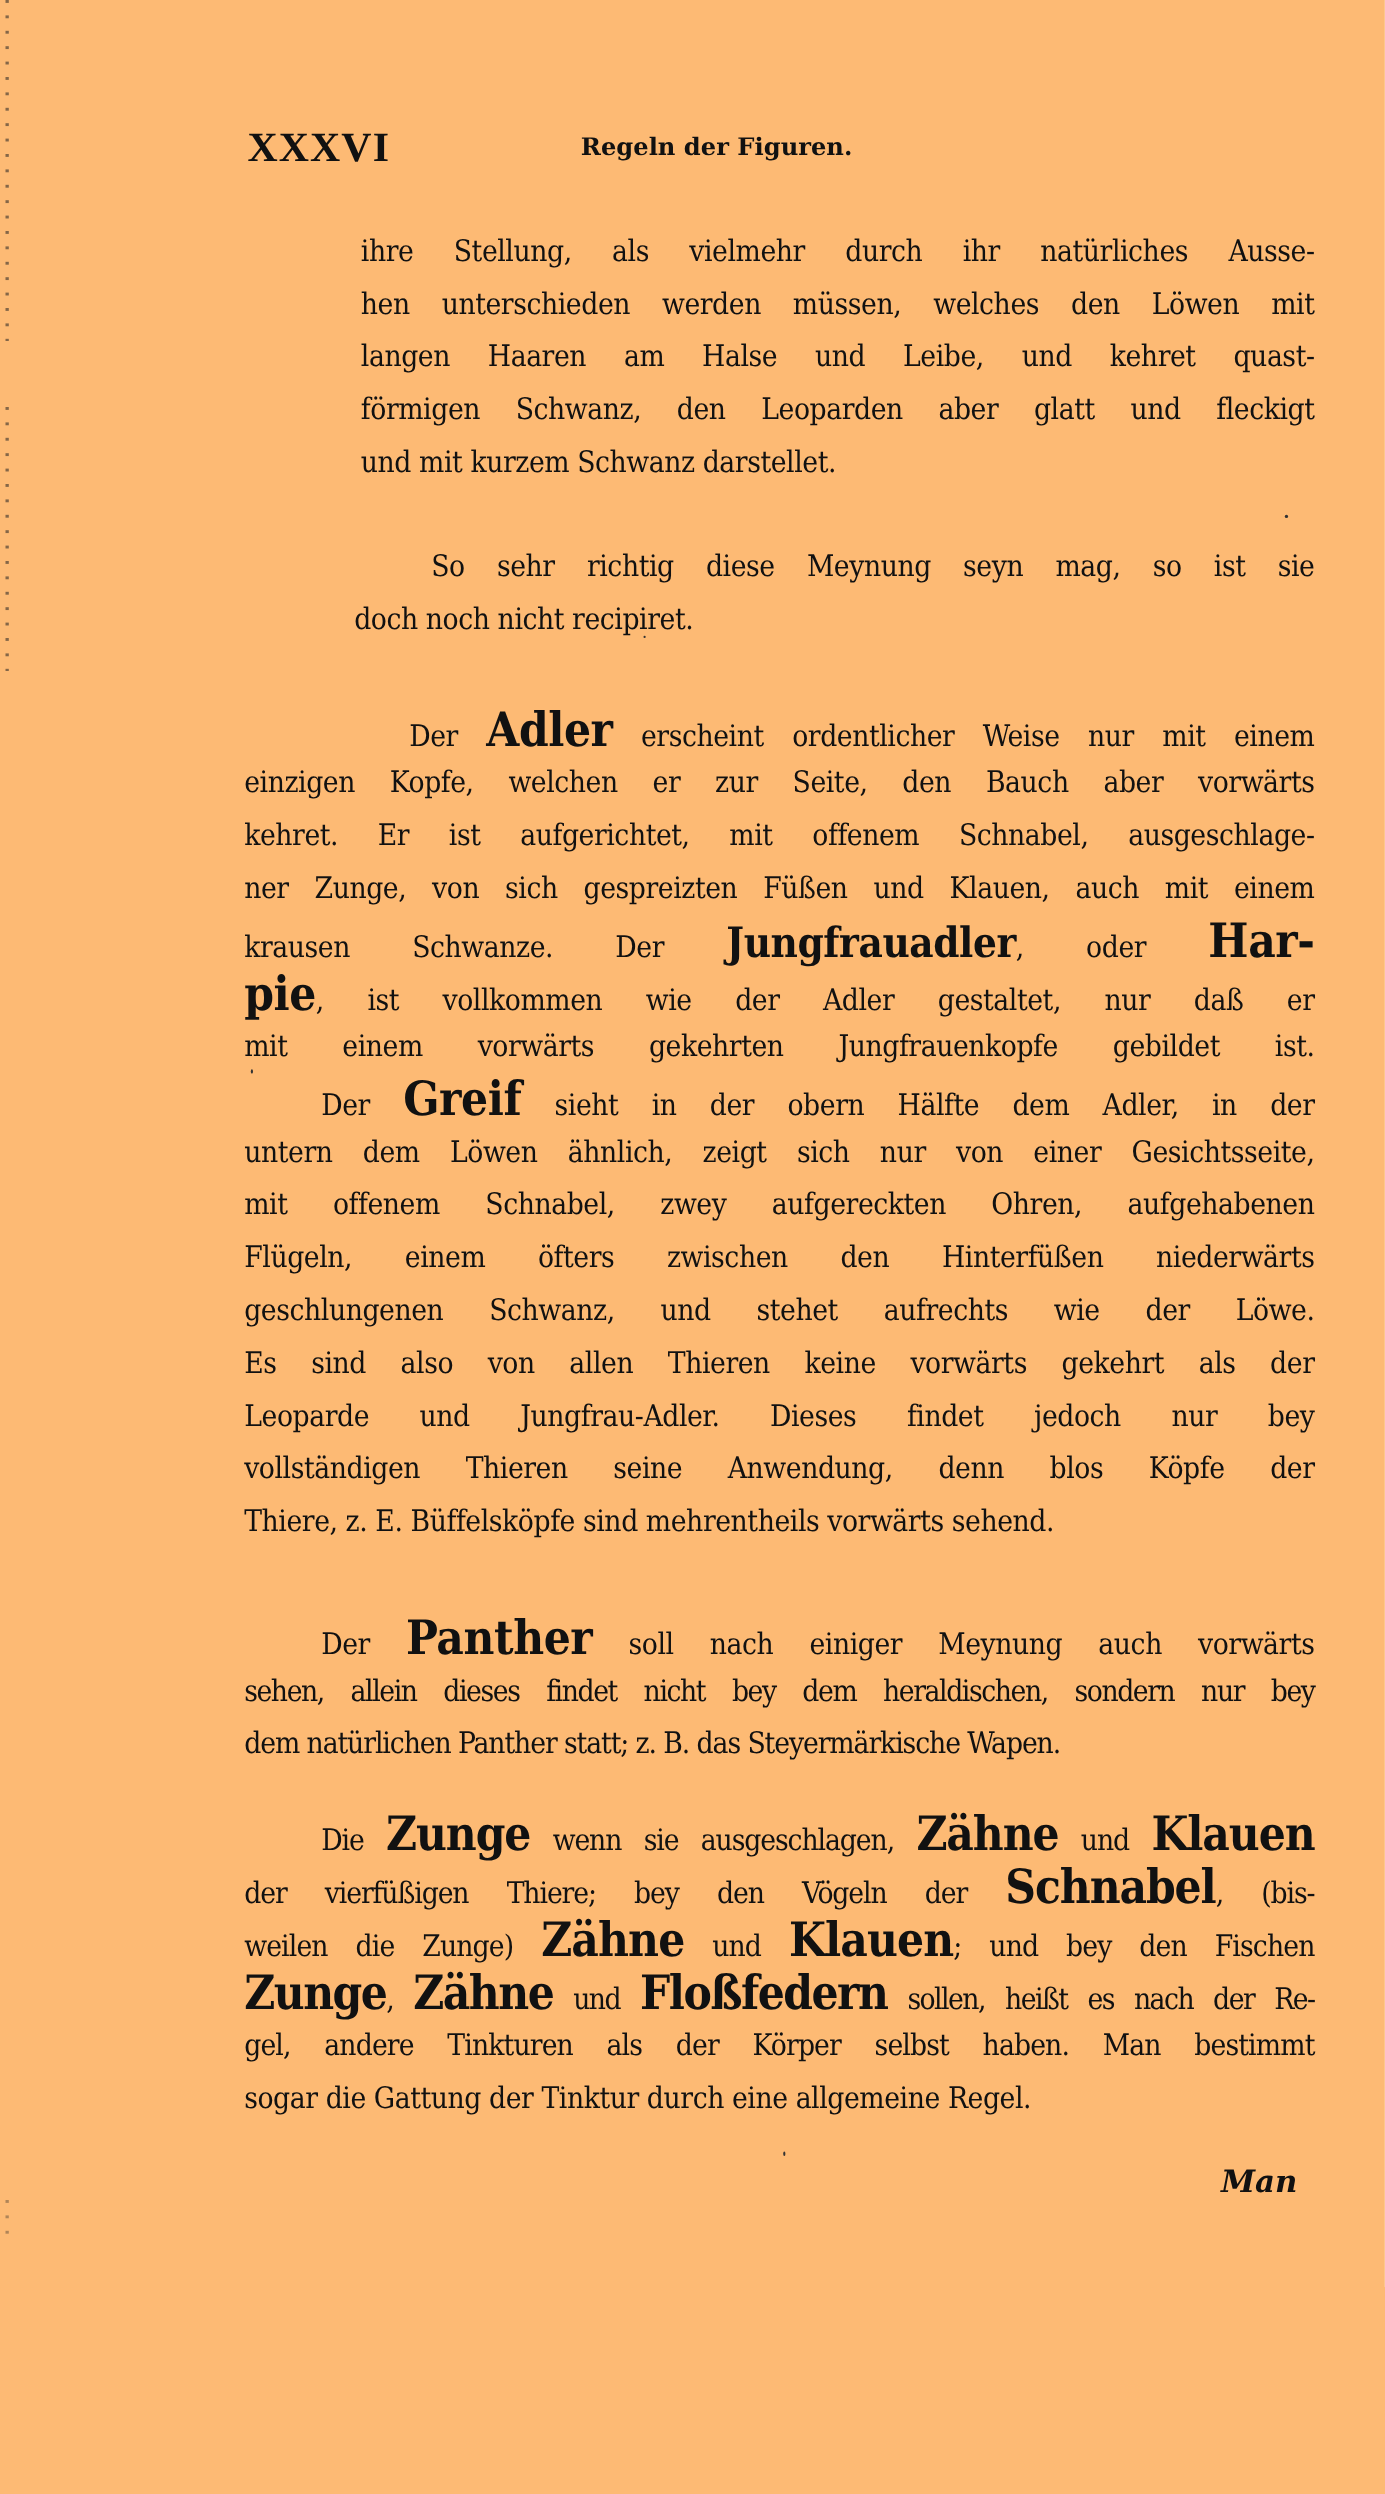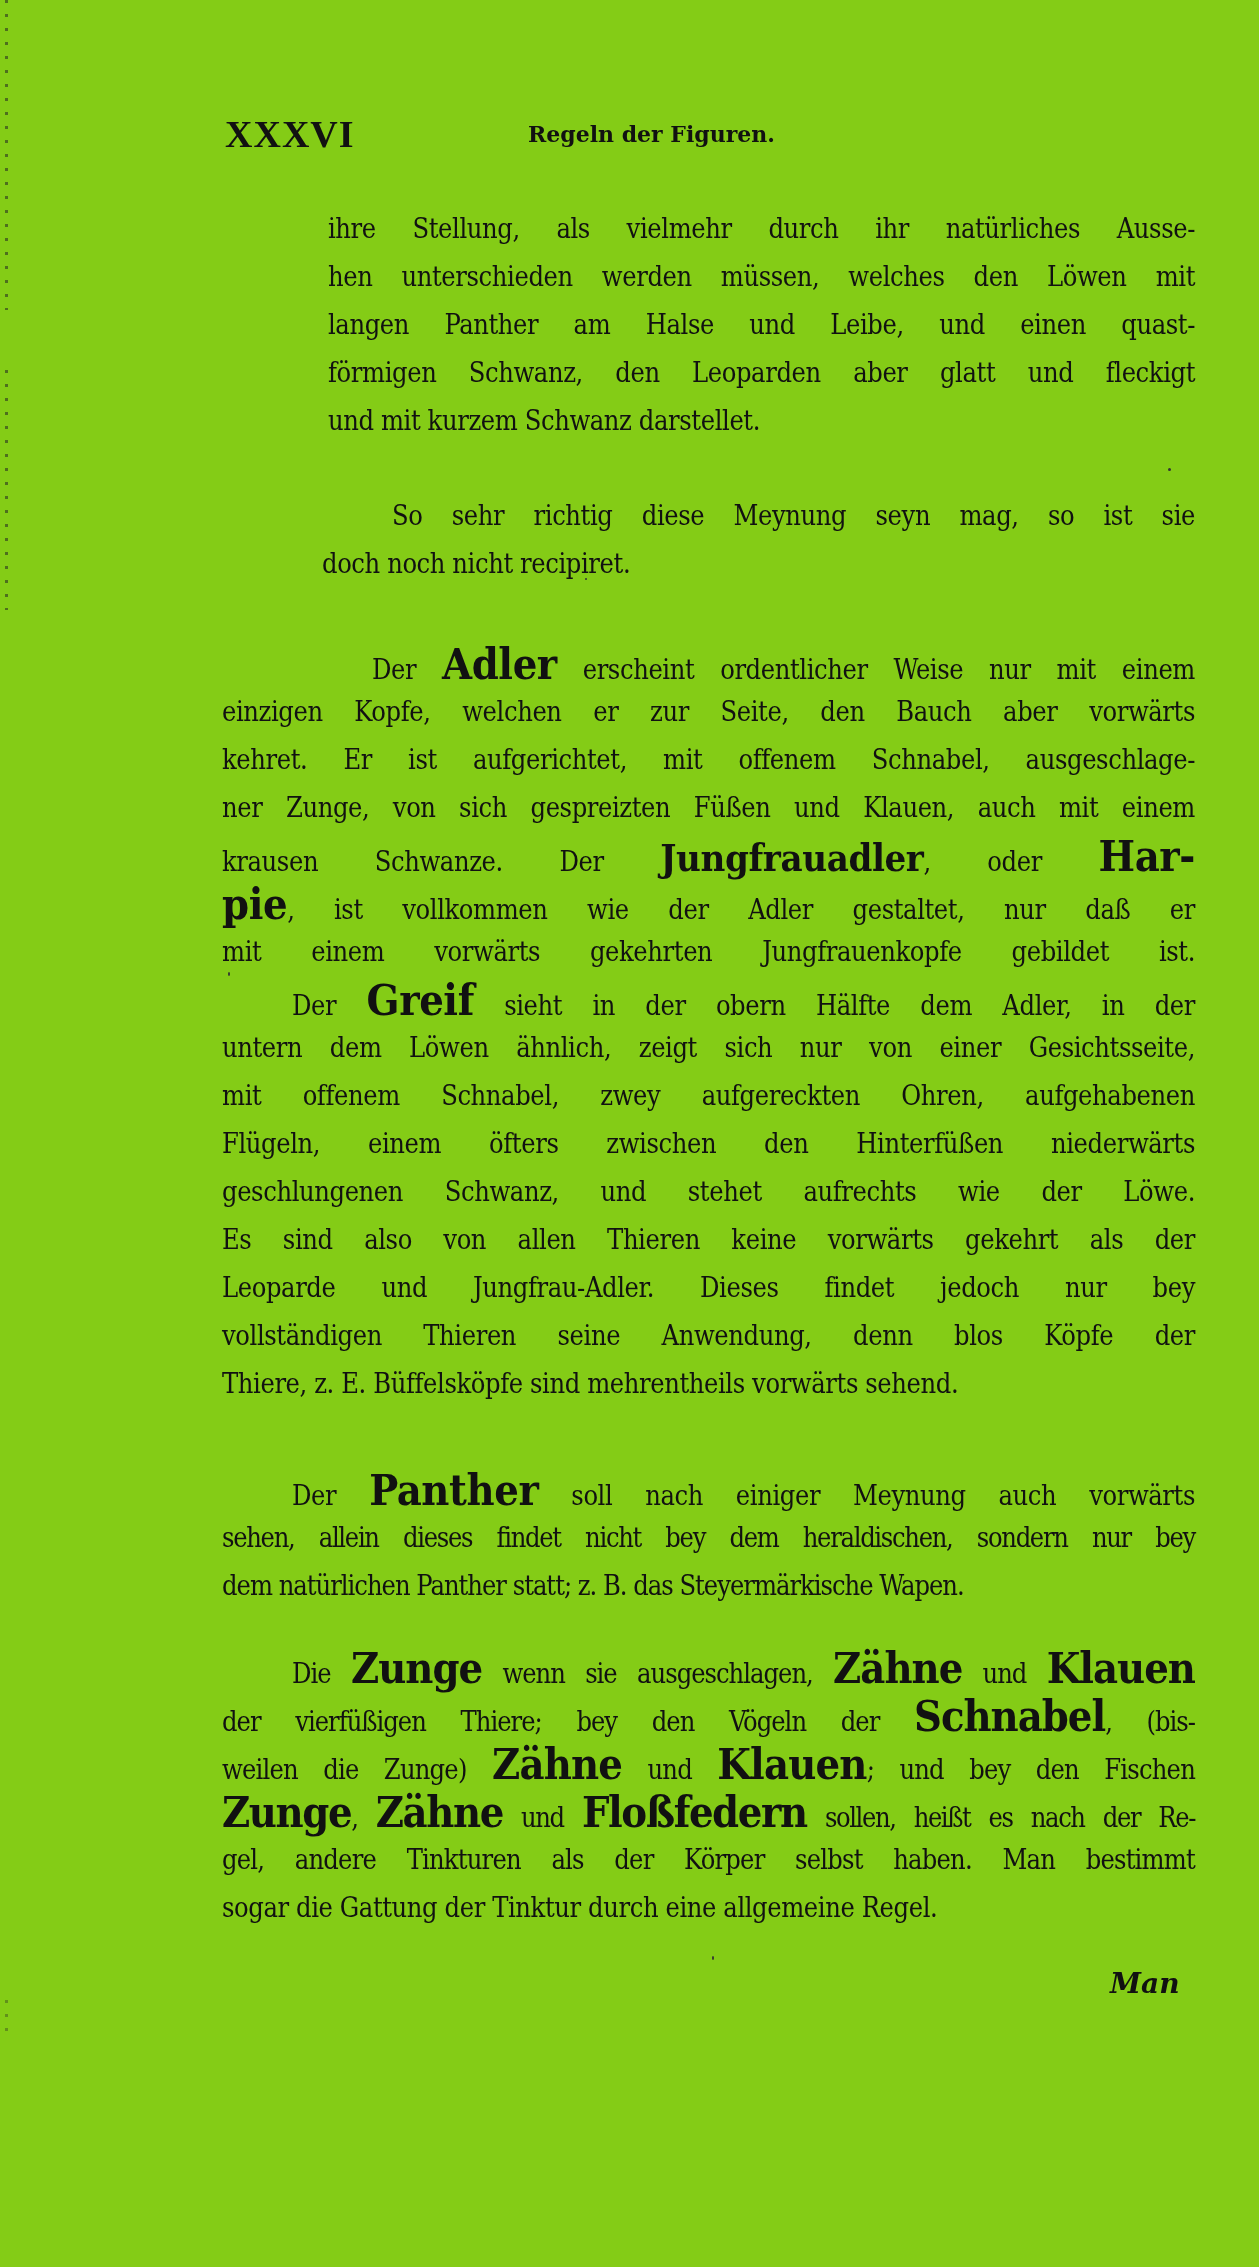--- a/index.html
+++ b/index.html
@@ -12,21 +12,21 @@
       height: 2267px;
       position: relative;
       overflow: hidden;
       font-family: "DejaVu Serif", "Liberation Serif", serif;
       color: #111111;
     }
     .page {
       position: absolute;
       left: 0; top: 0;
       width: 1259px; height: 2267px;
-      background: #84cc16;
+      background: #fdba74;
     }
     
     .scan-edge {
       position: absolute;
       left: 5px; top: 0;
       width: 3px; height: 2267px;
       background-image: linear-gradient(to bottom, #222 0 3px, transparent 3px 14px);
       background-size: 3px 14px;
       opacity: 0.55;
     }
@@ -117,21 +117,21 @@
   <div class="speck" style="left:712px;top:1956px;width:2px;height:4px"></div>
 
   <header class="running-head">
     <span class="folio">XXXVI</span>
     <span class="head-title">Regeln der Figuren.</span>
   </header>
 
   <section class="text-block" style="top:205px;left:328px;width:867px;">
     <div class="line">ihre Stellung, als vielmehr durch ihr natürliches Ausse-</div>
     <div class="line">hen unterschieden werden müssen, welches den Löwen mit</div>
-    <div class="line">langen Panther am Halse und Leibe, und einen quast-</div>
+    <div class="line">langen Haaren am Halse und Leibe, und kehret quast-</div>
     <div class="line">förmigen Schwanz, den Leoparden aber glatt und fleckigt</div>
     <div class="line last">und mit kurzem Schwanz darstellet.</div>
   </section>
 
   <section class="text-block" style="top:492px;left:322px;width:873px;">
     <div class="line indent-s">So sehr richtig diese Meynung seyn mag, so ist sie</div>
     <div class="line last">doch noch nicht recipiret.</div>
   </section>
 
   <section class="text-block" style="top:640px;">

